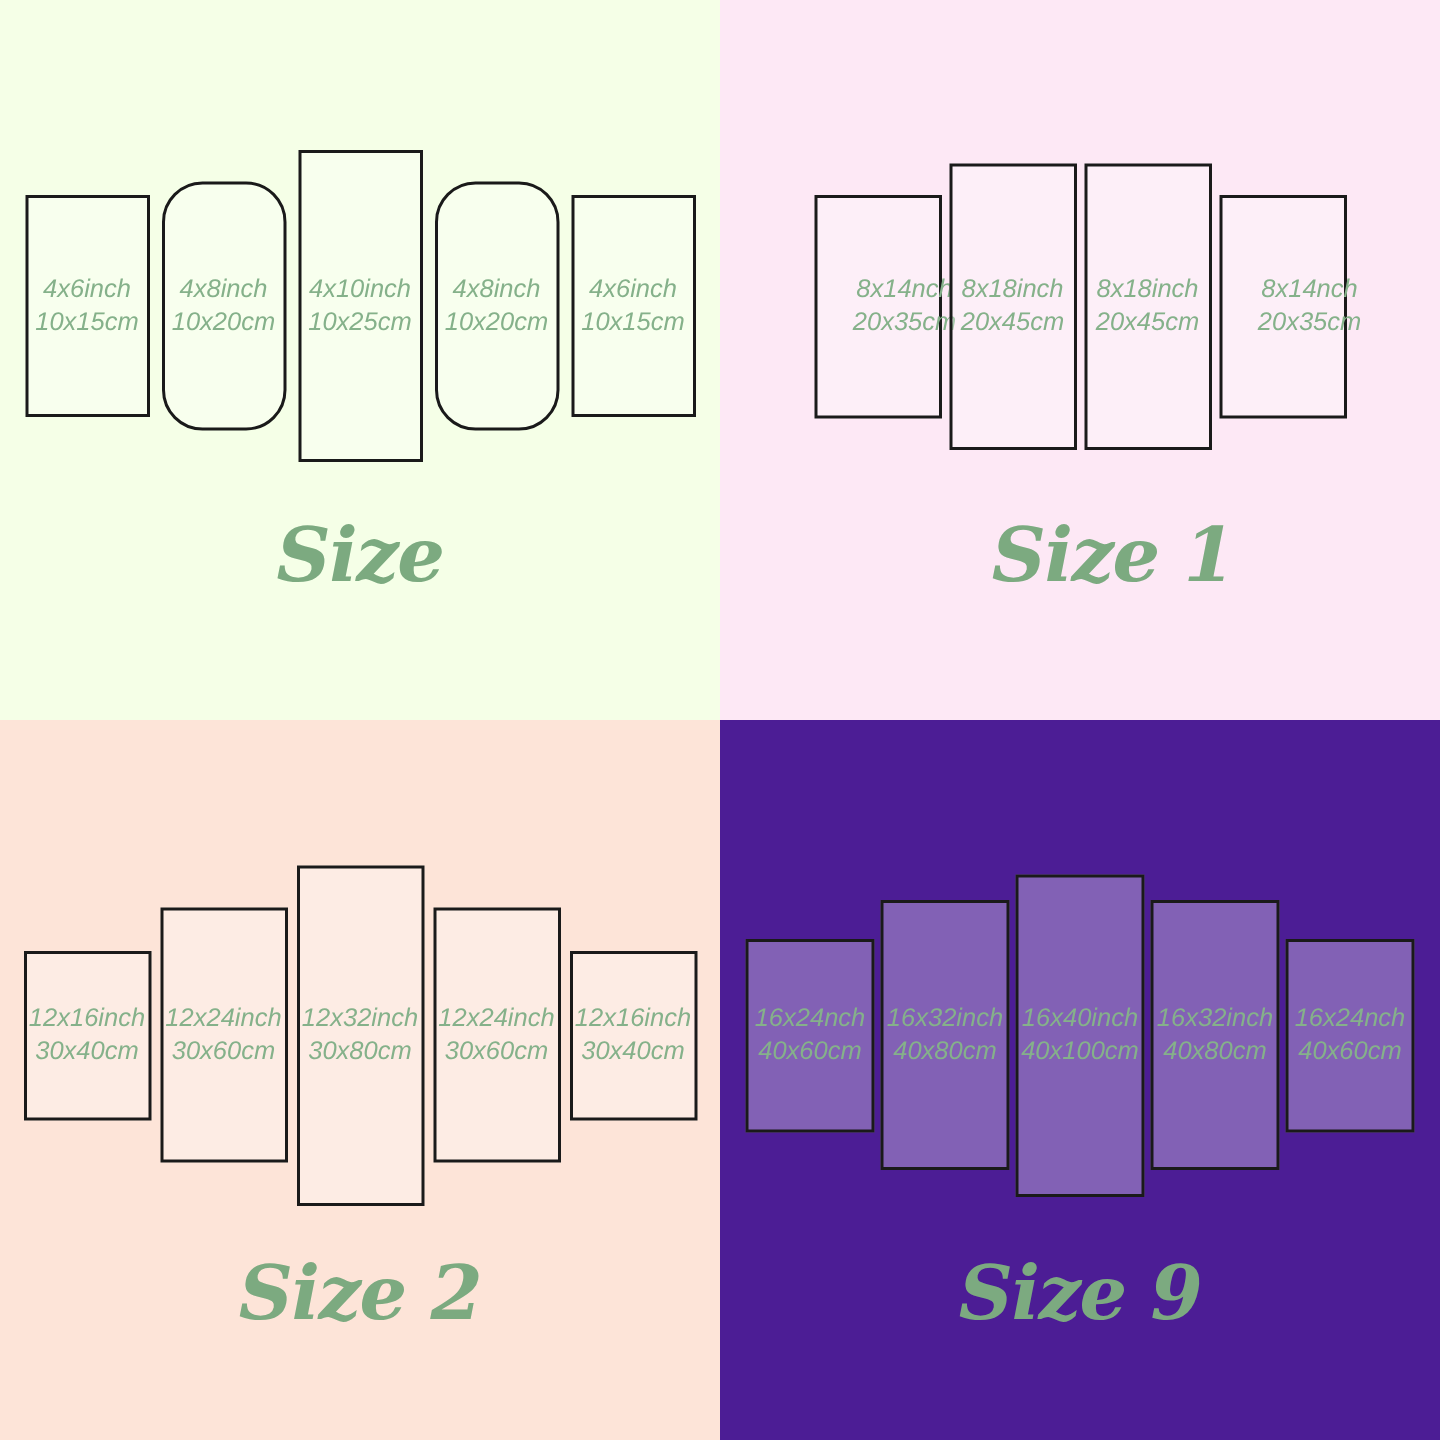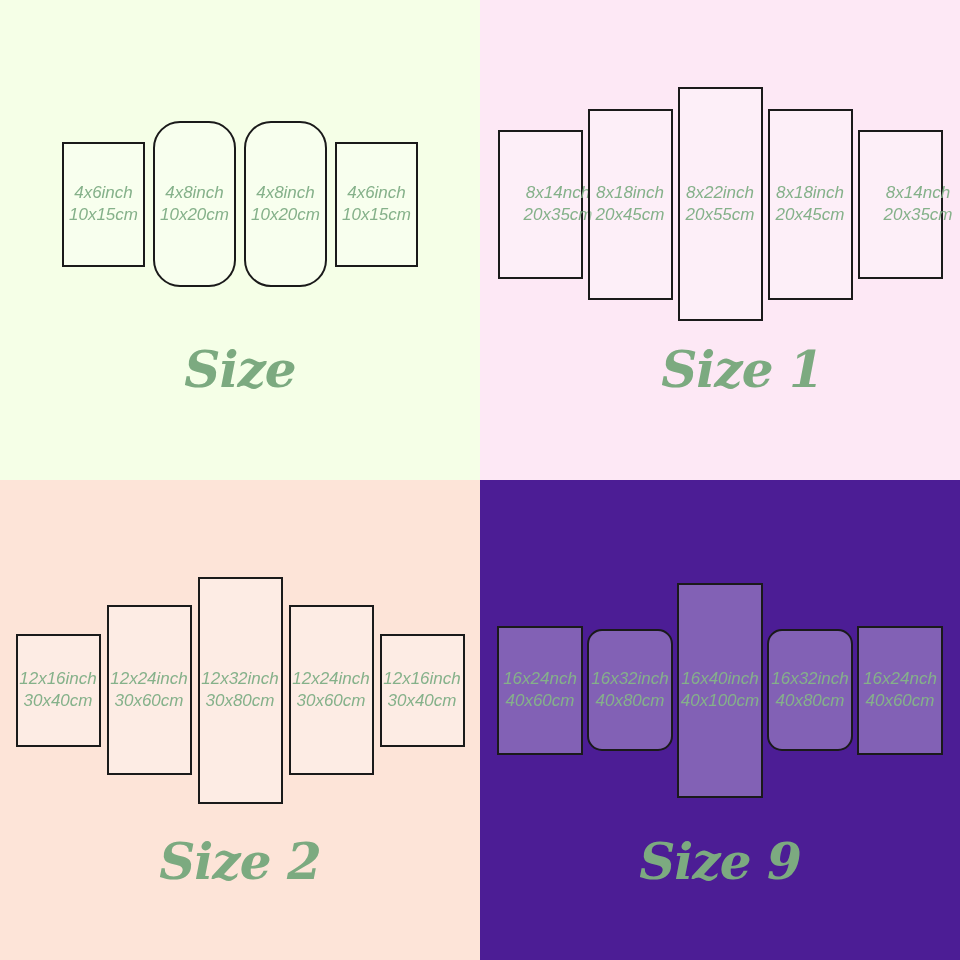--- a/index.html
+++ b/index.html
@@ -41,34 +41,34 @@
     background: rgba(255, 255, 255, 0.30);
     display: flex;
     flex-direction: column;
     justify-content: center;
     align-items: center;
     text-align: center;
     font-style: italic;
     font-size: 17px;
     line-height: 1.28;
   }
-  .q0 .p-outer  { width: 83px; height: 125px; }
+  .q0 .p-outer  { width: 83px; height: 148px; }
   .q0 .p-mid    { width: 83px; height: 166px; border-radius: 27px; }
   .q0 .p-center { width: 83px; height: 208px; }
 
   .q1 .p-outer  { width: 85px; height: 149px; padding-left: 36px; }
   .q1 .p-mid    { width: 85px; height: 191px; }
   .q1 .p-center { width: 85px; height: 234px; }
 
   .q2 .p-outer  { width: 85px; height: 113px; }
   .q2 .p-mid    { width: 85px; height: 170px; }
   .q2 .p-center { width: 85px; height: 227px; }
 
   .q3 .p-outer  { width: 86px; height: 129px; }
-  .q3 .p-mid    { width: 86px; height: 122px; border-radius: 15px; }
+  .q3 .p-mid    { width: 86px; height: 180px; }
   .q3 .p-center { width: 86px; height: 215px; text-align: right; }
 
   .panel span { display: block; }
 
   .size-title {
     position: absolute;
     left: 0;
     width: 100%;
     text-align: center;
     font-family: "DejaVu Serif", serif;
@@ -89,20 +89,24 @@
   <div class="quadrant q0" style="background-color: rgb(245, 255, 231);">
     <div class="panel-row">
       <div class="panel p-outer" style="color: rgb(133, 177, 138);">
         <span>4x6inch</span>
         <span>10x15cm</span>
       </div>
       <div class="panel p-mid" style="color: rgb(133, 177, 138);">
         <span>4x8inch</span>
         <span>10x20cm</span>
       </div>
+      <div class="panel p-center" style="color: rgb(133, 177, 138);">
+        <span>4x10inch</span>
+        <span>10x25cm</span>
+      </div>
       <div class="panel p-mid" style="color: rgb(133, 177, 138);">
         <span>4x8inch</span>
         <span>10x20cm</span>
       </div>
       <div class="panel p-outer" style="color: rgb(133, 177, 138);">
         <span>4x6inch</span>
         <span>10x15cm</span>
       </div>
     </div>
     <div class="size-title" style="color: rgb(124, 170, 128);">Size</div>
@@ -110,24 +114,20 @@
 
   <div class="quadrant q1" style="background-color: rgb(253, 232, 245);">
     <div class="panel-row">
       <div class="panel p-outer" style="color: rgb(133, 177, 138);">
         <span>8x14nch</span>
         <span>20x35cm</span>
       </div>
       <div class="panel p-mid" style="color: rgb(133, 177, 138);">
         <span>8x18inch</span>
         <span>20x45cm</span>
-      </div>
-      <div class="panel p-center" style="color: rgb(133, 177, 138);">
-        <span>8x22inch</span>
-        <span>20x55cm</span>
       </div>
       <div class="panel p-mid" style="color: rgb(133, 177, 138);">
         <span>8x18inch</span>
         <span>20x45cm</span>
       </div>
       <div class="panel p-outer" style="color: rgb(133, 177, 138);">
         <span>8x14nch</span>
         <span>20x35cm</span>
       </div>
     </div>

